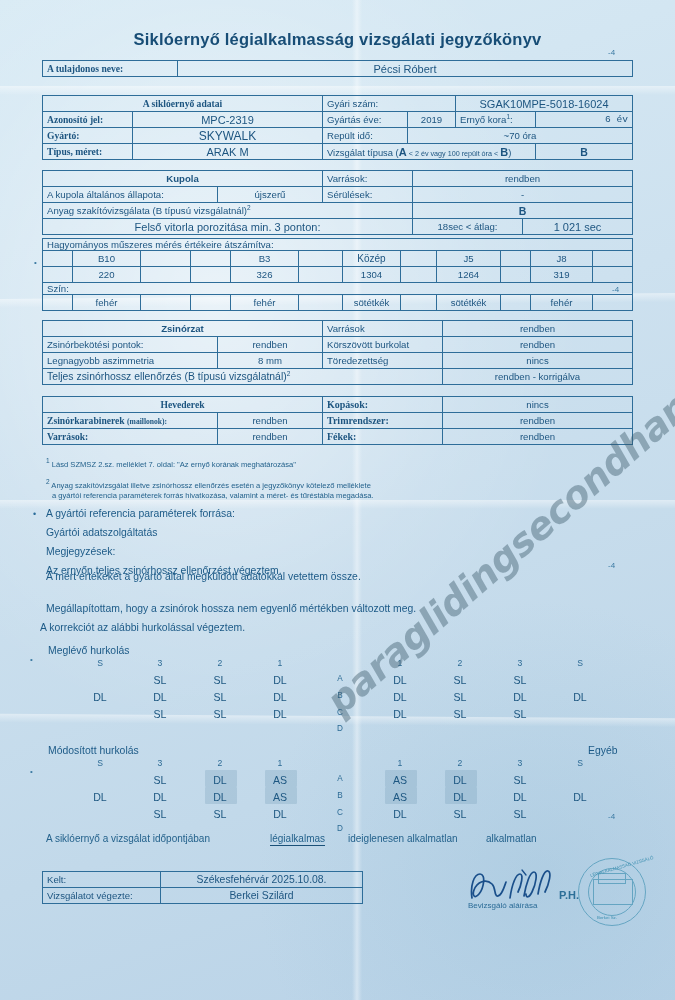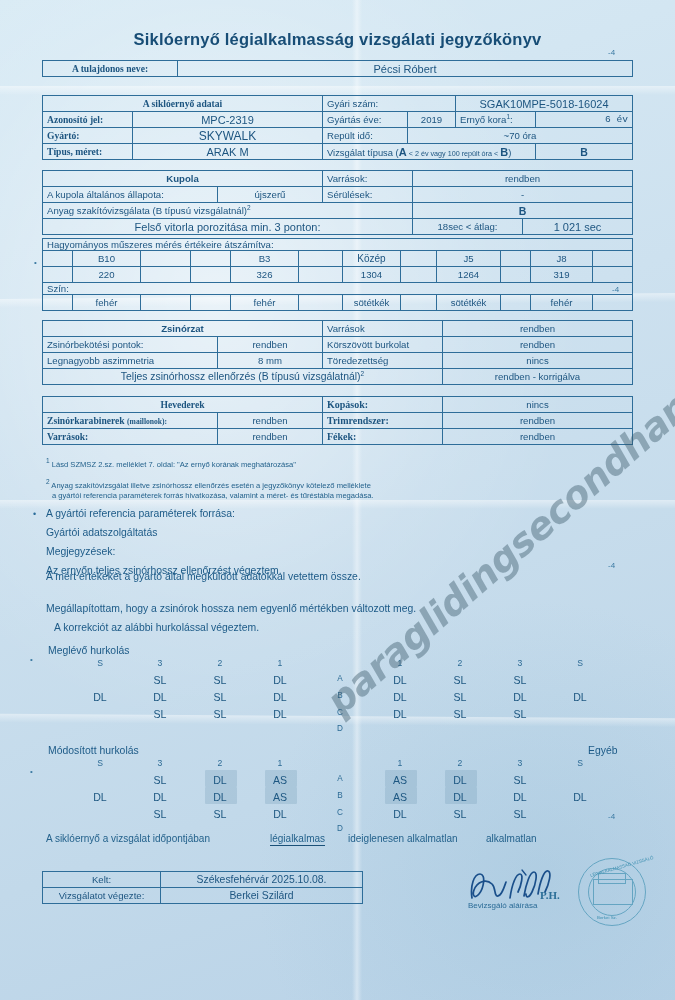--- a/index.html
+++ b/index.html
@@ -43,21 +43,21 @@
     font-size:9.6px;color:#1d5580;
     padding:0 4px;height:15px;
     overflow:hidden;white-space:nowrap;
   }
   td.lbl{text-align:left;}
   td.ctr{text-align:center;}
   td.rgt{text-align:right;font-family:Liberation Mono, monospace;}
   td.hdr{text-align:center;font-weight:bold;font-size:10.6px;color:#14486f;}
   td.serif{font-family:"Liberation Serif", serif;font-weight:bold;font-size:11px;}
   td.blank{}
-  td.tall{height:17px;text-align:center;}
+  td.tall{height:17px;}
   td.small{font-size:7.4px;}
   td.num{text-align:center;font-size:12px;}
   td.colr{text-align:center;font-size:7.6px;}
   td.bighdr{font-size:11.5px;font-weight:bold;text-align:center;}
   sup.fn{font-size:6.5px;vertical-align:super;}
 
   .note{position:absolute;font-size:7.6px;color:#24628c;white-space:nowrap;}
   .para{position:absolute;font-size:10.4px;color:#1c5a87;white-space:nowrap;}
   .bullet{position:absolute;font-size:9px;color:#2a6c9a;}
 
@@ -332,21 +332,21 @@
   </div>
   <div class="note" style="left:52px;top:491px;">a gyártói referencia paraméterek forrás hivatkozása, valamint a méret- és tűréstábla megadása.</div>
 
   <div class="bullet" style="left:33px;top:509px;">•</div>
   <div class="para" style="left:46px;top:508px;">A gyártói referencia paraméterek forrása:</div>
   <div class="para" style="left:46px;top:527px;">Gyártói adatszolgáltatás</div>
   <div class="para" style="left:46px;top:546px;">Megjegyzések:</div>
   <div class="para" style="left:46px;top:565px;">Az ernyőn teljes zsinórhossz ellenőrzést végeztem.</div>
   <div class="para" style="left:46px;top:571px;">A mért értékeket a gyártó által megküldött adatokkal vetettem össze.</div>
   <div class="para" style="left:46px;top:603px;text-align:right;">Megállapítottam, hogy a zsinórok hossza nem egyenlő mértékben változott meg.</div>
-  <div class="para" style="left:54px;top:622px;">A korrekciót az alábbi hurkolással végeztem.</div>
+  <div class="para" style="left:40px;top:622px;">A korrekciót az alábbi hurkolással végeztem.</div>
   <div class="speck" style="left:608px;top:561px;">-4</div>
 
   <div class="loopttl" style="left:48px;top:645px;">Meglévő hurkolás</div>
   <div class="loopwrap" id="loops-existing" style="left: 0px; top: 0px;">
       <div class="cell hd" style="left: 87px; top: 658px;">S</div>
       <div class="cell hd" style="left: 147px; top: 658px;">3</div>
       <div class="cell hd" style="left: 207px; top: 658px;">2</div>
       <div class="cell hd" style="left: 267px; top: 658px;">1</div>
       <div class="cell hd" style="left: 387px; top: 658px;">1</div>
       <div class="cell hd" style="left: 447px; top: 658px;">2</div>
@@ -457,17 +457,17 @@
   </svg>
   <div class="siglabel" style="left:468px;top:901px;">Bevizsgáló aláírása</div>
 
   <div class="stamp" style="left:578px;top:858px;">
     <div class="inner"></div>
     <div class="rect"></div>
     <div class="rect2"></div>
   </div>
   <div class="stamp-txt" style="left:589px;top:864px;transform:rotate(-16deg);">LÉGIALKALMASSÁG VIZSGÁLÓ</div>
   <div class="stamp-txt" style="left:597px;top:915px;">Berkei Sz.</div>
-  <div class="ph" style="left:540px;top:889px;font-family:Liberation Serif, serif;">P.H.</div>
+  <div class="ph" style="left:559px;top:889px;">P.H.</div>
 
   <div class="wm">paraglidingsecondhand.com</div>
 
 </div>
 
 </body></html>

